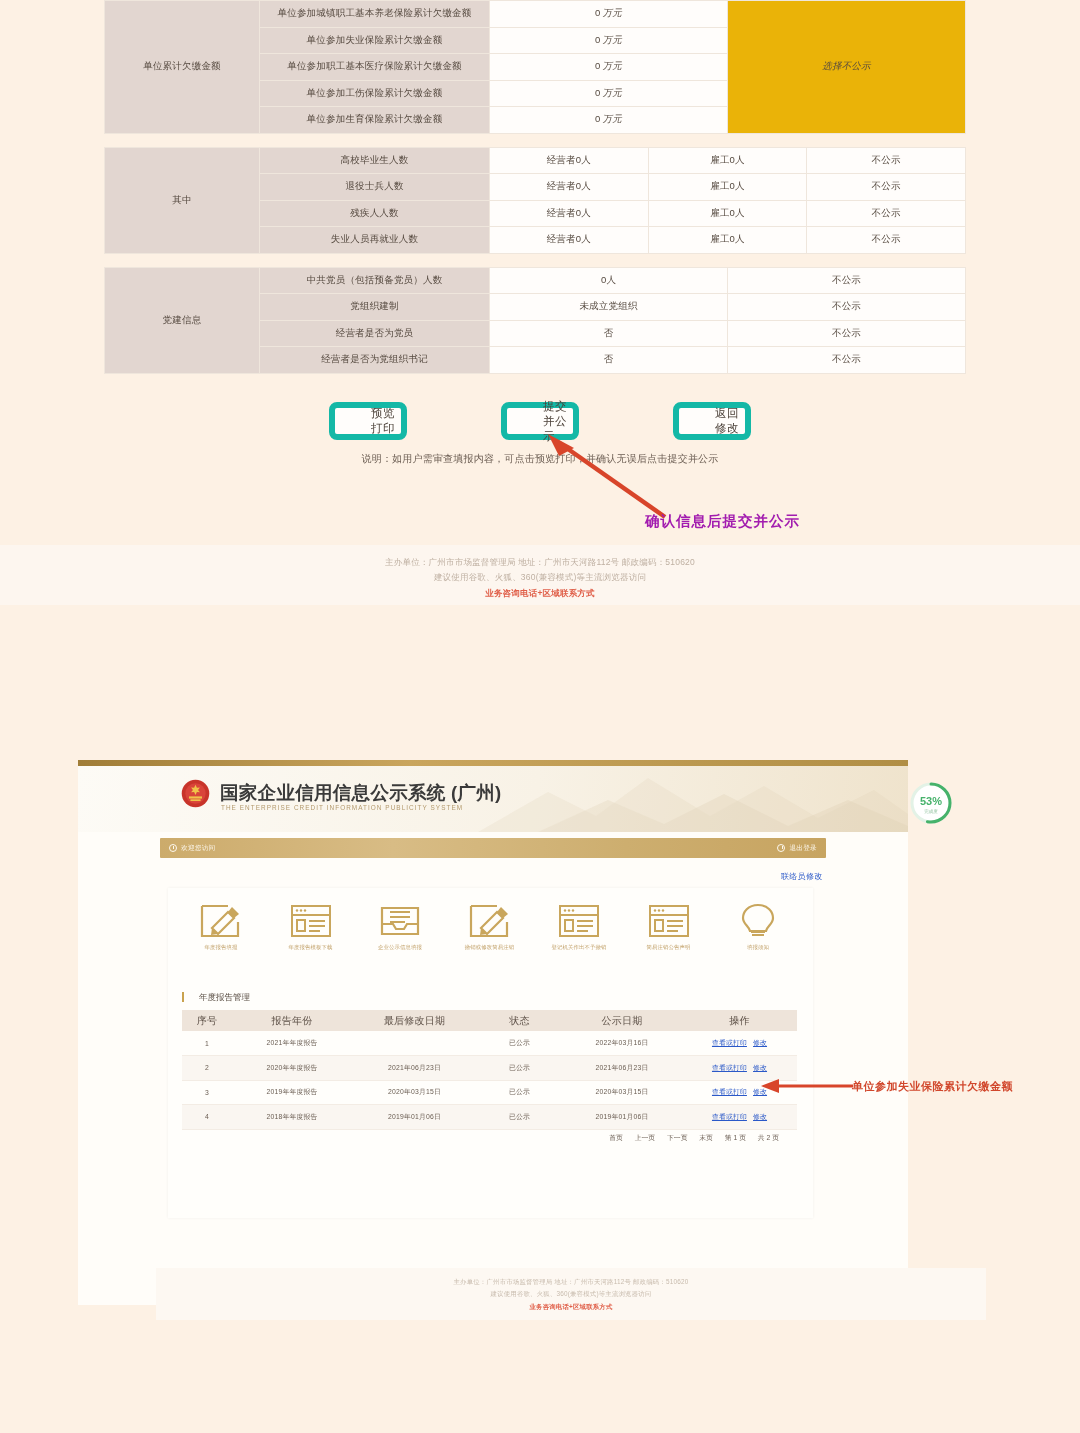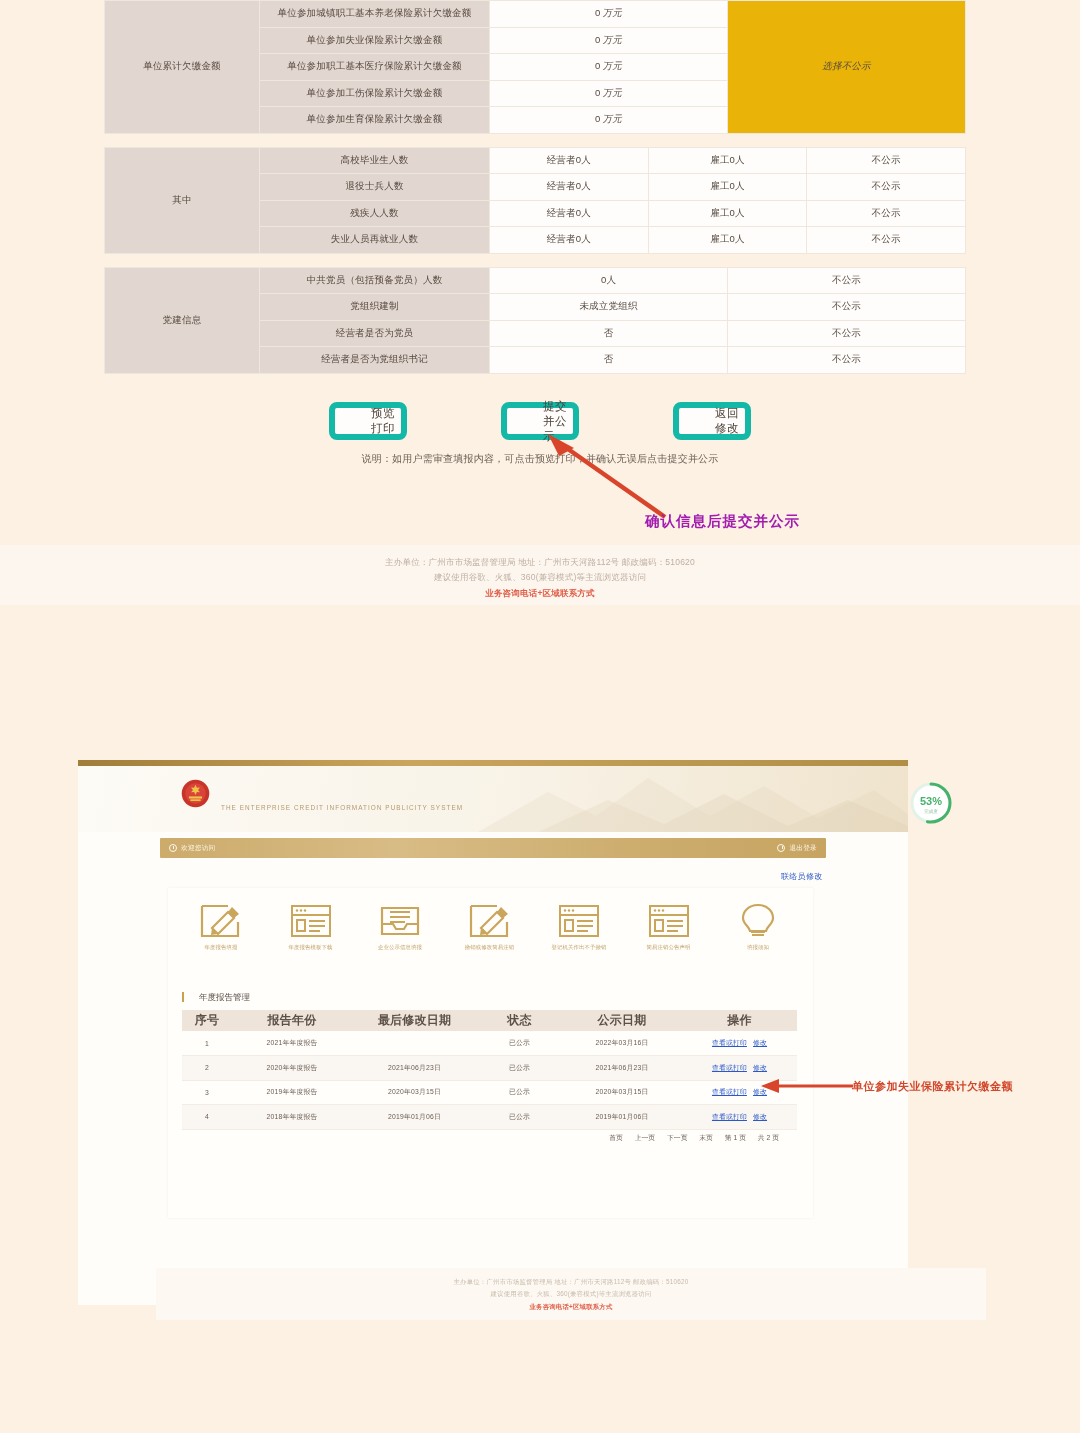--- a/index.html
+++ b/index.html
@@ -90,21 +90,21 @@
   .icon-cell { width: 78px; display: flex; flex-direction: column; align-items: center; cursor: pointer; }
   .icon-cell svg { display: block; }
   .icon-lbl { margin-top: 4px; font-size: 5.4px; color: #c3a36c; text-align: center;
               line-height: 7px; letter-spacing: .1px; }
 
   .sec-title { position: absolute; left: 14px; top: 104px; font-size: 8.5px; color: #5a4e44;
                padding-left: 15px; border-left: 2.5px solid #c9a24e; line-height: 10px; }
 
   table.yr { position: absolute; left: 14px; top: 122px; width: 615px;
              border-collapse: collapse; table-layout: fixed; }
-  table.yr th { background: #eee4da; color: #5d5047; font-size: 12px; font-weight: bold;
+  table.yr th { background: #eee4da; color: #5d5047; font-size: 10px; font-weight: normal;
                 height: 21px; text-align: center; letter-spacing: .2px; }
   table.yr td { font-size: 6.8px; color: #6a5d52; height: 24.5px; text-align: center;
                 border-bottom: 1px solid #f3ece4; letter-spacing: .2px; }
   table.yr tr.alt td { background: #faf6f1; }
   .act { color: #2a58c8; text-decoration: underline; cursor: pointer; margin: 0 2px; }
 
   .pager { position: absolute; left: 14px; top: 245px; width: 615px; text-align: right;
            padding-right: 18px; font-size: 6.8px; color: #6a5d52; }
   .pager span { margin-left: 10px; cursor: pointer; }
   .pager span.plain { cursor: default; }
@@ -252,20 +252,21 @@
         </svg>
       </div>
 
       <svg class="emblem" viewBox="0 0 40 40">
         <circle cx="20" cy="20" r="19" fill="#c8342a"></circle>
         <circle cx="20" cy="20" r="14" fill="#d9443a"></circle>
         <path d="M20 8 l1.9 4.2 4.2-.6-2.6 3.4 2.6 3.4-4.2-.6L20 22l-1.9-4.2-4.2.6 2.6-3.4-2.6-3.4 4.2.6z" fill="#f0c24a"></path>
         <rect x="11" y="24" width="18" height="3" fill="#f0c24a"></rect>
         <rect x="13" y="28" width="14" height="2.4" fill="#f0c24a"></rect>
       </svg>
+      <div class="hdr-title">国家企业信用信息公示系统 (广州)</div>
       <div class="hdr-sub">THE ENTERPRISE CREDIT INFORMATION PUBLICITY SYSTEM</div>
 
       <div class="navbar">
         <div class="nav-l">
           <span class="nav-ico"></span>
           <span>欢迎您访问</span>
         </div>
         <div class="nav-r">
           <span class="nav-ico"></span>
           <span>退出登录</span>

